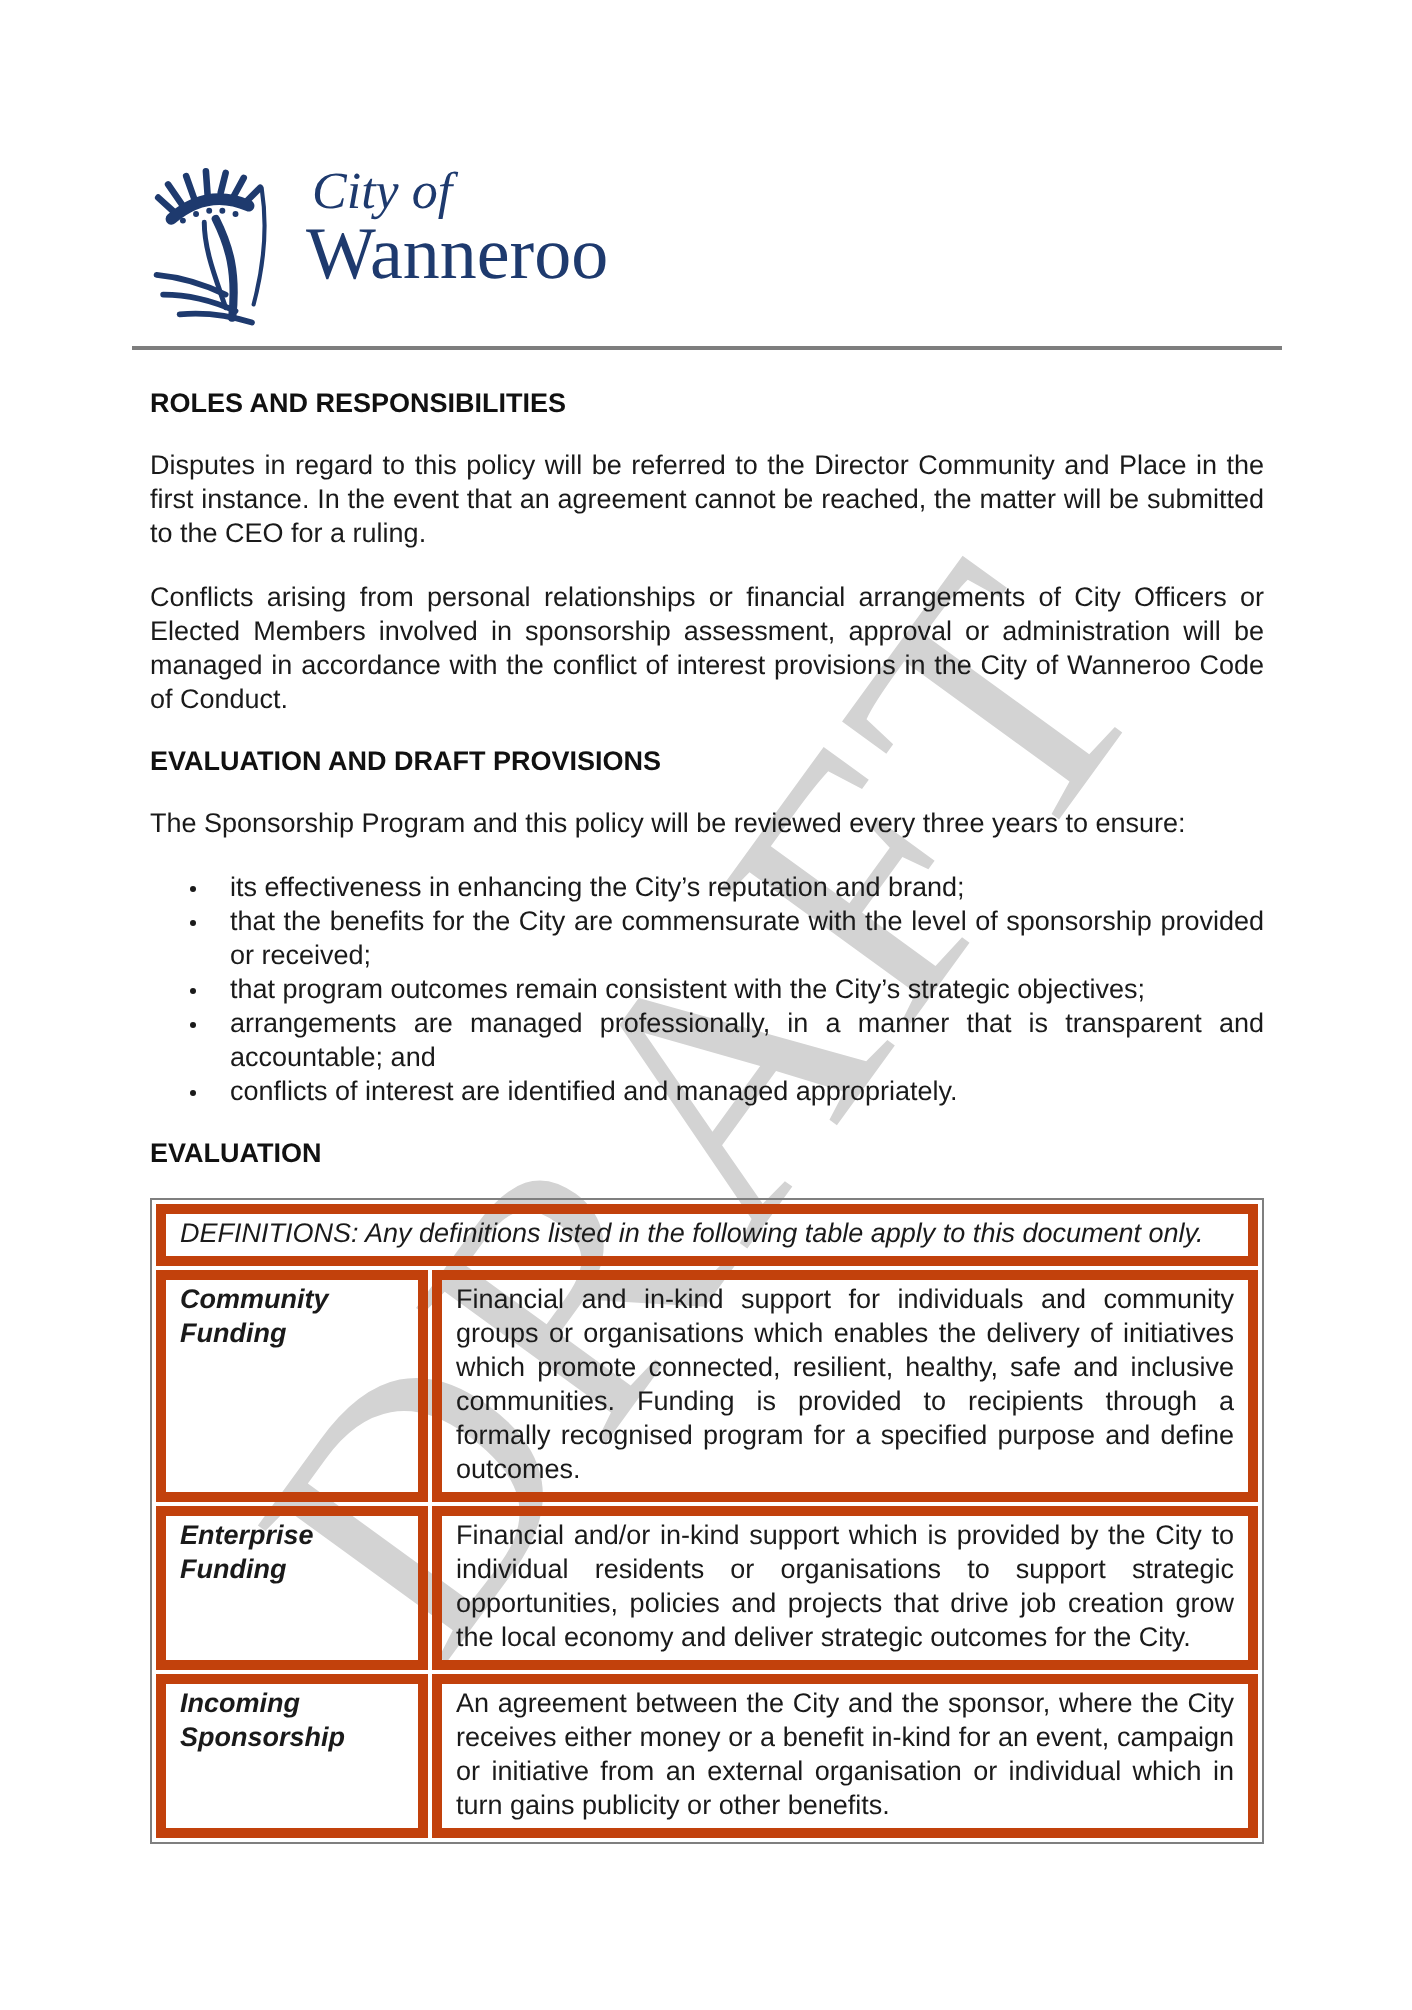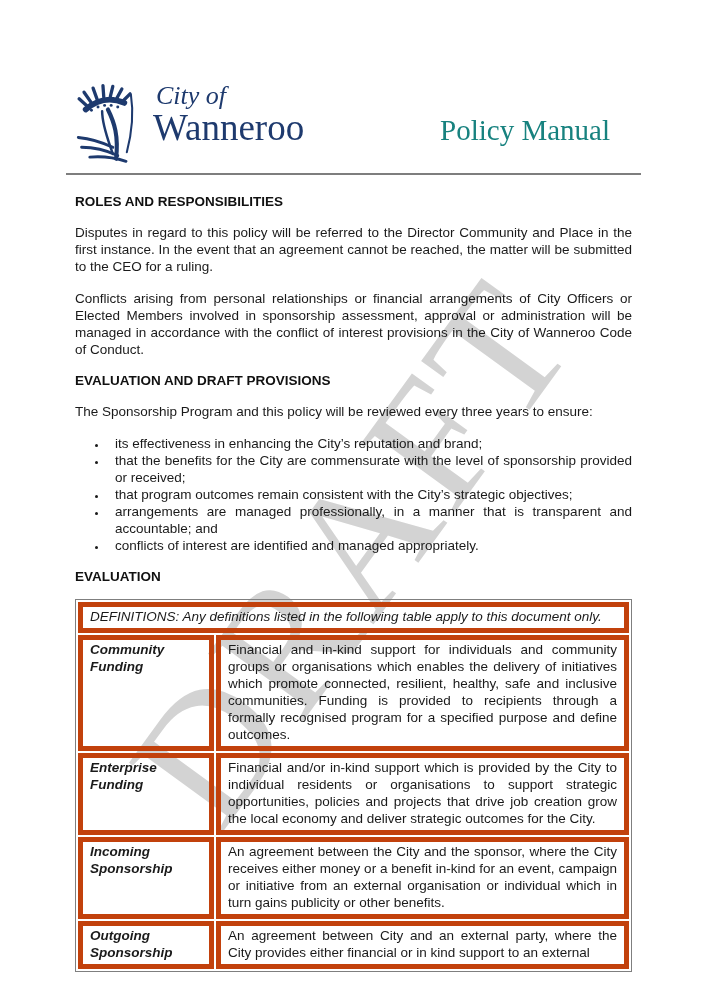--- a/index.html
+++ b/index.html
@@ -130,21 +130,20 @@
 
           <path d="M4,70 Q25,72 46,82" stroke-width="3.5"></path>
           <path d="M8,82 Q30,82 52,92" stroke-width="3.5"></path>
           <path d="M18,94 Q40,92 62,99" stroke-width="3.5"></path>
         </svg>
         <div class="logo-text">
           <div class="logo-cityof">City of</div>
           <div class="logo-wanneroo">Wanneroo</div>
         </div>
       </div>
-      <div class="doc-title">Policy Manual</div>
     </div>
 
     <hr class="rule">
 
     <div class="h3">ROLES AND RESPONSIBILITIES</div>
 
     <p class="para">Disputes in regard to this policy will be referred to the Director Community and Place in the first instance.  In the event that an agreement cannot be reached, the matter will be submitted to the CEO for a ruling.</p>
     <p class="para">Conflicts arising from personal relationships or financial arrangements of City Officers or Elected Members involved in sponsorship assessment, approval or administration will be managed in accordance with the conflict of interest provisions in the City of Wanneroo Code of Conduct.</p>
 
     <div class="h3">EVALUATION AND DRAFT PROVISIONS</div>
@@ -170,21 +169,17 @@
           <td class="def-cell">Financial and in-kind support for individuals and community groups or organisations which enables the delivery of initiatives which promote connected, resilient, healthy, safe and inclusive communities. Funding is provided to recipients through a formally recognised program for a specified purpose and define outcomes.</td>
         </tr>
         <tr>
           <td class="term-cell">Enterprise Funding</td>
           <td class="def-cell">Financial and/or in-kind support which is provided by the City to individual residents or organisations to support strategic opportunities, policies and projects that drive job creation grow the local economy and deliver strategic outcomes for the City.</td>
         </tr>
         <tr>
           <td class="term-cell">Incoming Sponsorship</td>
           <td class="def-cell">An agreement between the City and the sponsor, where the City receives either money or a benefit in-kind for an event, campaign or initiative from an external organisation or individual which in turn gains publicity or other benefits.</td>
         </tr>
-        <tr>
-          <td class="term-cell">Outgoing Sponsorship</td>
-          <td class="def-cell">An agreement between City and an external party, where the City provides either financial or in kind support to an external</td>
-        </tr>
       </tbody>
     </table>
 
   </div>
 </div>
 
 </body></html>

